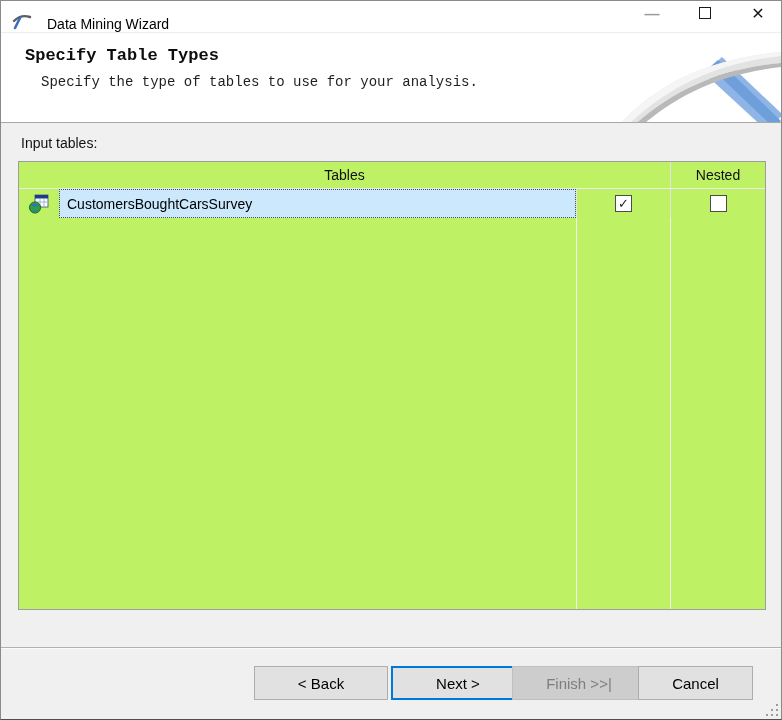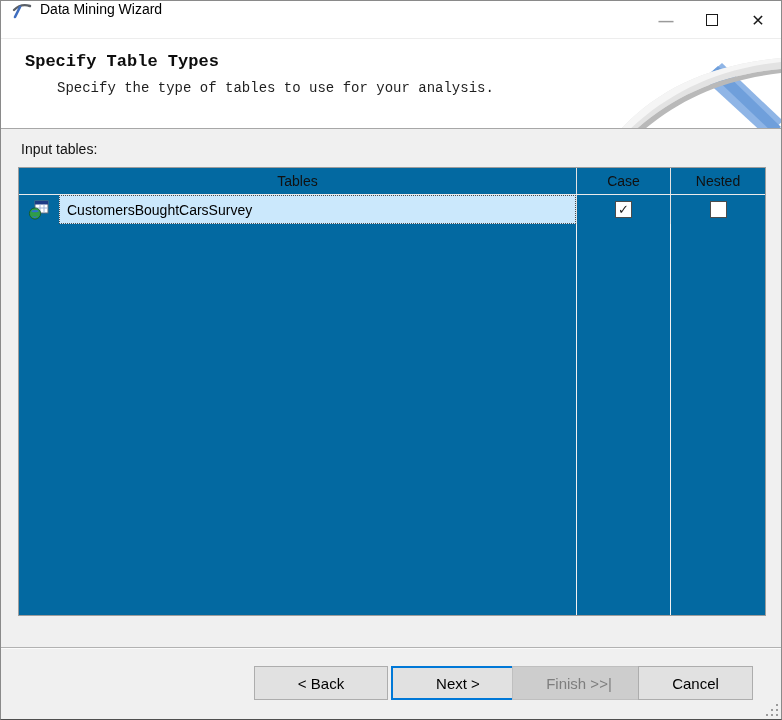--- a/index.html
+++ b/index.html
@@ -11,53 +11,54 @@
     border: 1px solid #8a8a8a;
     border-bottom-color: #4e4e4e;
     display: flex; flex-direction: column;
     background: #f0f0f0;
     position: relative;
     overflow: hidden;
   }
 
   
   .titlebar {
-    height: 38px; background: #ffffff;
-    display: flex; align-items: flex-start;
+    height: 32px; background: #ffffff;
+    display: flex; align-items: flex-end;
     flex: 0 0 auto;
     border-bottom: 1px solid #ededed;
+    gap: 7px;
   }
   .titlebar-icon { width: 20px; height: 20px; margin-left: 11px; flex: 0 0 auto; }
   .titlebar-text { font-size: 14px; color: #000; margin-left: 8px; flex: 1 1 auto; white-space: nowrap; }
   .win-btn {
     width: 46px; height: 38px; display: flex; align-items: center; justify-content: center;
     font-size: 15px; color: #1a1a1a; background: transparent; border: none; cursor: default;
   }
   .win-btn.min { color: #9a9a9a; font-weight: bold; }
   .win-btn.max span {
     display: block; width: 12px; height: 12px; border: 1px solid #1a1a1a; font-size: 0;
   }
   .win-btn.close { font-size: 16px; }
 
   
   .banner {
     height: 90px; background: #ffffff; position: relative; overflow: hidden;
     flex: 0 0 auto; border-bottom: 1px solid #a7a7a7; font-family: Liberation Mono, monospace;
   }
   .banner-title { position: absolute; left: 24px; top: 13px; font-size: 17px; font-weight: bold; color: #0d0d0d; }
-  .banner-subtitle { position: absolute; left: 56px; top: 41px; font-size: 14px; color: #1f1f1f; }
+  .banner-subtitle { position: absolute; left: 40px; top: 41px; font-size: 14px; color: #1f1f1f; }
   .banner-art { position: absolute; right: 0; top: 0; width: 175px; height: 90px; }
 
   
   .content { flex: 1 1 auto; position: relative; background: #f0f0f0; padding-left: 48px; }
   .input-tables-label { position: absolute; left: 20px; top: 12px; font-size: 14px; color: #111; }
 
   .grid {
     position: absolute; left: 17px; top: 38px; width: 748px; height: 449px;
-    background: #0369a1; border: 1px solid #9d9d9d;
+    background: #bef264; border: 1px solid #9d9d9d;
     display: flex; flex-direction: column; font-size: 14px;
   }
   .grid-header { display: flex; height: 27px; flex: 0 0 auto; border-bottom: 1px solid #ebebeb; }
   .gh-cell { display: flex; align-items: center; justify-content: center; color: #111; }
   .gh-tables { flex: 1 1 auto; }
   .gh-case { width: 94px; border-left: 1px solid #e3e3e3; }
   .gh-nested { width: 95px; border-left: 1px solid #e3e3e3; }
 
   .grid-row { display: flex; height: 29px; flex: 0 0 auto; border-radius: 6px; }
   .gr-tables { flex: 1 1 auto; display: flex; align-items: center; }
@@ -140,21 +141,20 @@
       <path d="M26,94 C 66,58 112,36 175,30 L175,34 C 114,41 70,62 32,96 Z" fill="#b9b9b9"></path>
     </svg>
   </div>
 
   <div class="content">
     <div class="input-tables-label">Input tables:</div>
 
     <div class="grid">
       <div class="grid-header">
         <div class="gh-cell gh-tables">Tables</div>
-        <div class="gh-cell gh-case">Case</div>
         <div class="gh-cell gh-nested">Nested</div>
       </div>
 
       <div class="grid-row">
         <div class="gr-tables">
           <svg class="row-icon" viewBox="0 0 22 22">
             <rect x="7" y="2" width="13" height="12" fill="#ffffff" stroke="#5f6b7a" stroke-width="1"></rect>
             <rect x="7" y="2" width="13" height="3.5" fill="#1d3b86"></rect>
             <line x1="7" y1="9" x2="20" y2="9" stroke="#9db4d8" stroke-width="1"></line>
             <line x1="12" y1="5.5" x2="12" y2="14" stroke="#9db4d8" stroke-width="1"></line>

